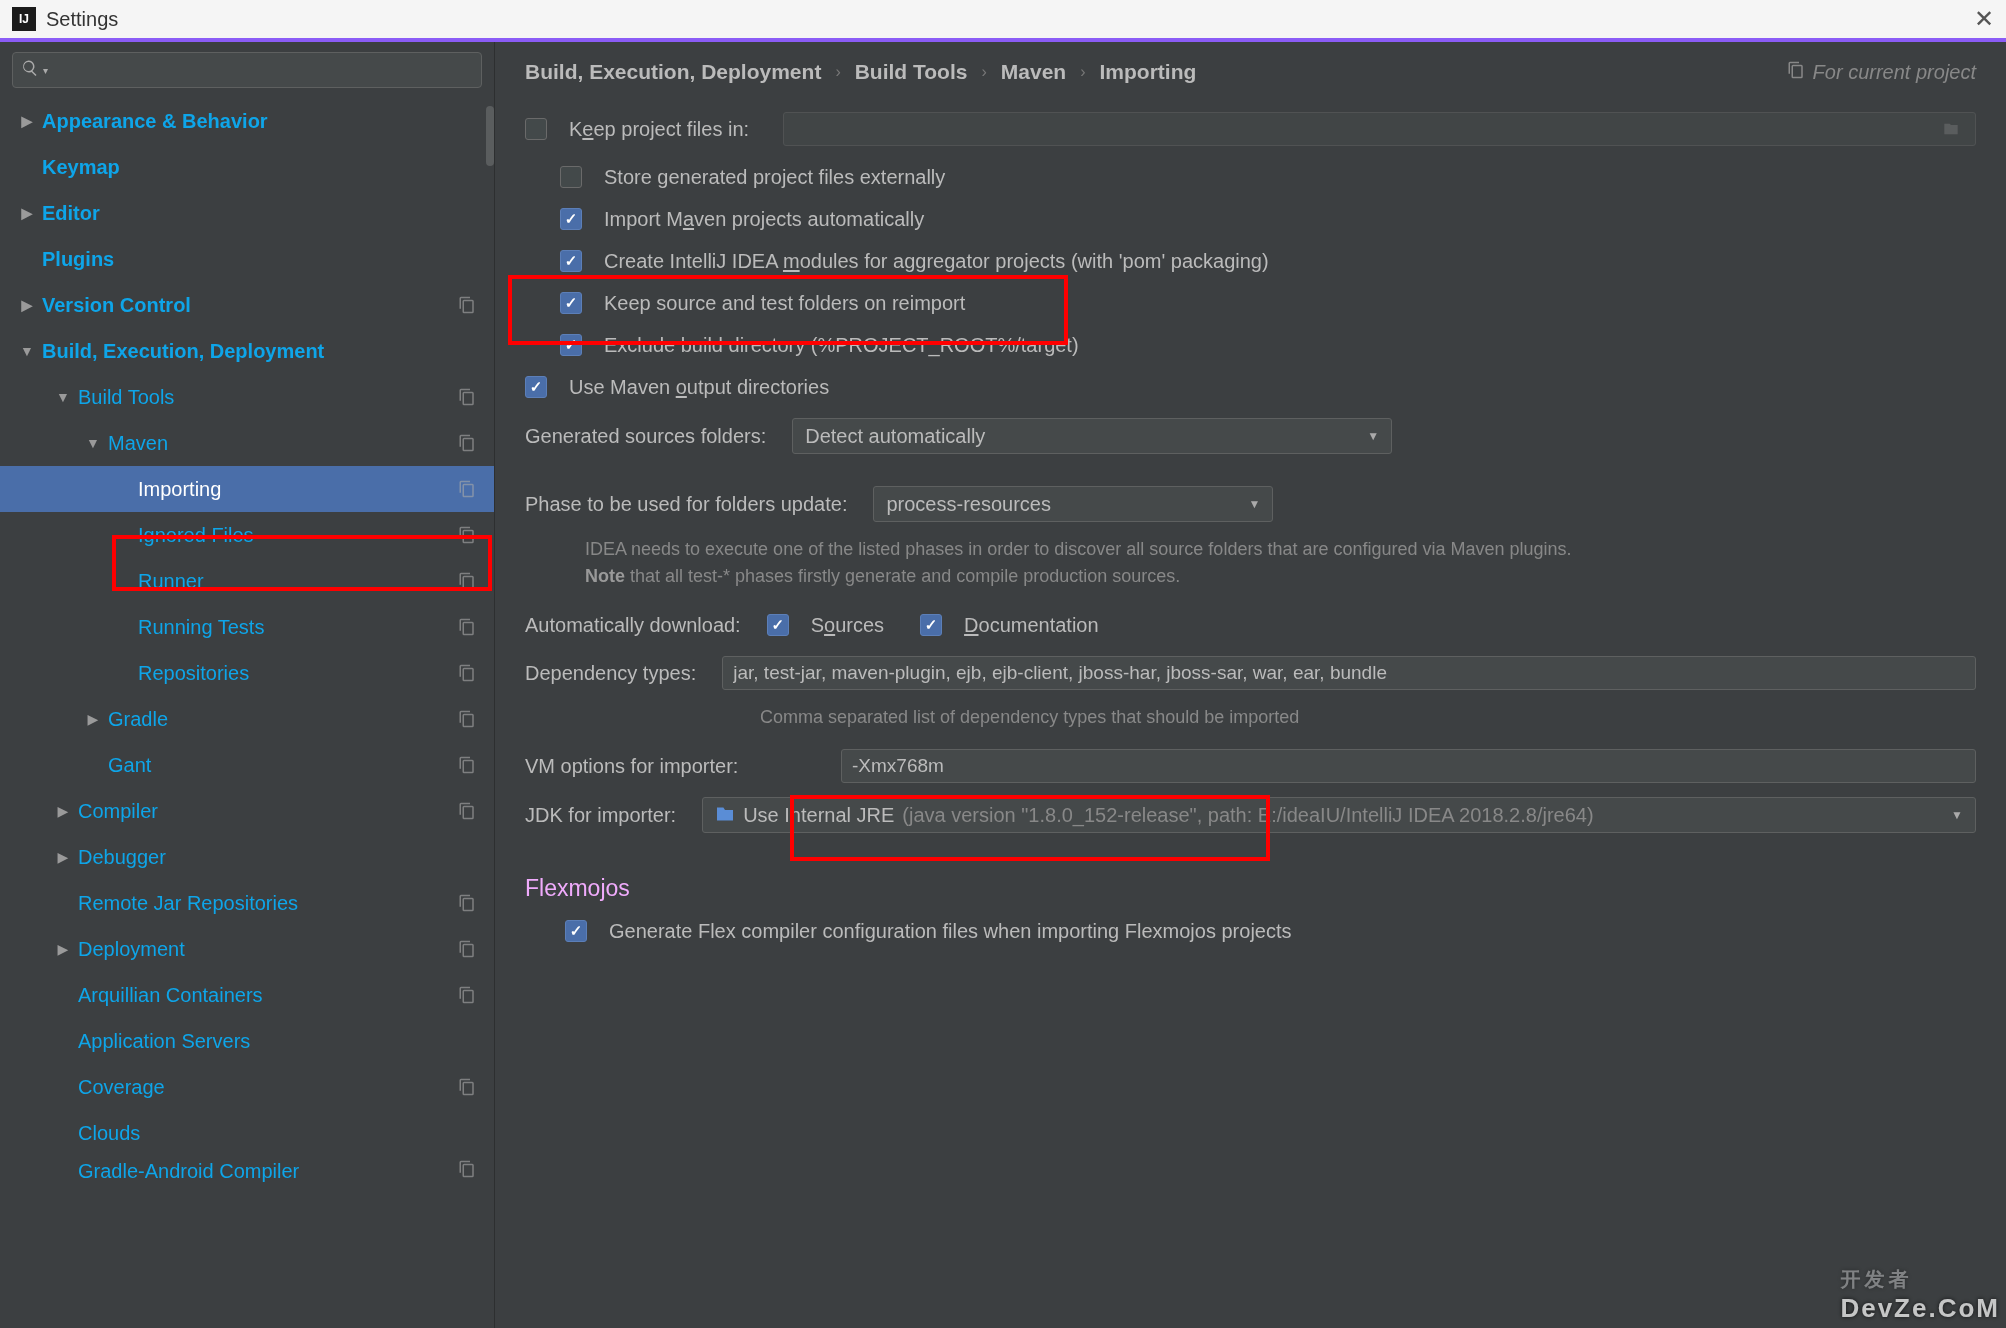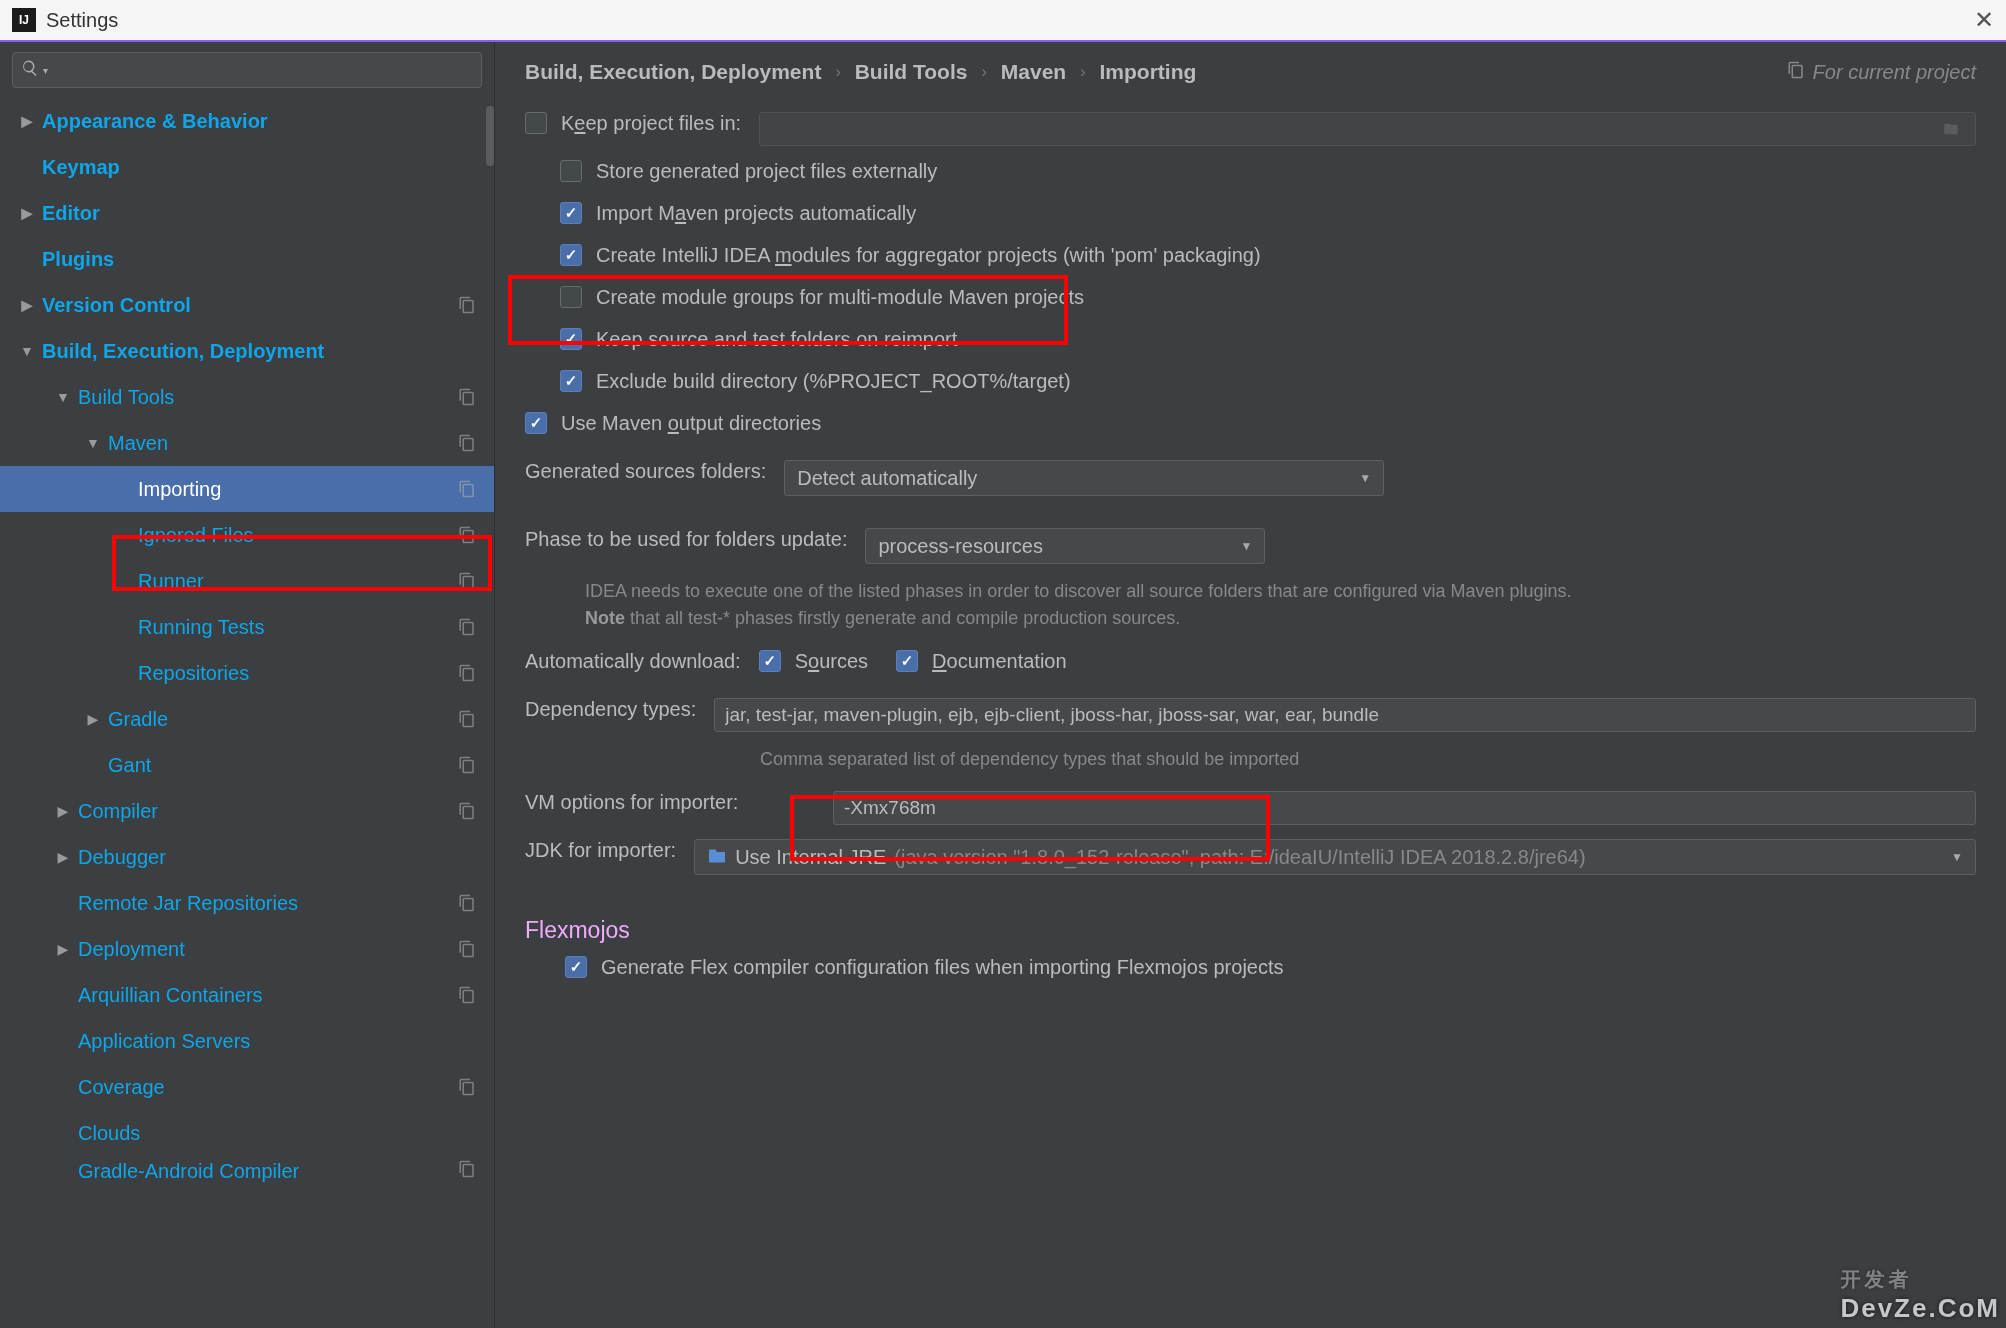--- a/index.html
+++ b/index.html
@@ -1,17 +1,17 @@
 <!DOCTYPE html>
 <html><head>
 <meta charset="utf-8">
 <style>
 * { margin:0; padding:0; box-sizing:border-box; font-family:"Segoe UI",Arial,sans-serif; }
 body { background:#3c3f41; color:#bbbbbb; width:2006px; height:1328px; overflow:hidden; position:relative; }
-.titlebar { height:42px; background:#f5f5f5; display:flex; align-items:center; padding:0 12px; color:#333; border-bottom:2px solid #8b5cf6; }
+.titlebar { height:42px; background:#f5f5f5; display:flex; align-items:center; padding:0 12px; color:#333; border-bottom:4px solid #8b5cf6; }
 .titlebar .logo { width:24px; height:24px; background:#1b1b1b; color:#fff; display:flex; align-items:center; justify-content:center; font-size:12px; font-weight:bold; margin-right:10px; }
 .titlebar .title { font-size:20px; color:#333; }
 .titlebar .close { margin-left:auto; font-size:24px; color:#555; cursor:pointer; }
 .main { display:flex; height:calc(100% - 42px); background:#3c3f41; }
 .sidebar { width:495px; background:#3c3f41; border-right:1px solid #2d2f30; display:flex; flex-direction:column; }
 .search-row { padding:10px 12px; }
 .search-box { display:flex; align-items:center; background:#45494a; border:1px solid #5e6060; border-radius:4px; height:36px; padding:0 8px; }
 .search-box svg { width:18px; height:18px; fill:#aaa; }
 .search-box .drop { margin-left:4px; font-size:10px; color:#aaa; }
 .search-box input { flex:1; background:transparent; border:none; outline:none; color:#bbb; margin-left:6px; font-size:18px; }
@@ -26,21 +26,21 @@
 .tree-item .lbl { flex:1; white-space:nowrap; }
 .tree-item .copy-icon { width:18px; height:18px; opacity:.6; }
 .tree-item .copy-icon svg { width:18px; height:18px; fill:#aaa; }
 .pad0{padding-left:18px}.pad1{padding-left:54px}.pad2{padding-left:84px}.pad3{padding-left:114px}
 .content { flex:1; padding:18px 30px; overflow:auto; font-size:20px; color:#bbb; }
 .breadcrumb { display:flex; align-items:center; gap:14px; margin-bottom:28px; flex-wrap:wrap; }
 .breadcrumb .crumb { color:#bbbbbb; }
 .breadcrumb .crumb.bold { font-weight:bold; font-size:21px; }
 .breadcrumb .sep { color:#777; font-size:16px; }
 .breadcrumb .project-scope { margin-left:auto; display:flex; align-items:center; gap:8px; color:#888; font-style:italic; }
-.form-row { display:flex; margin-bottom:14px; min-height:34px; }
+.form-row { display:flex; align-items:center; margin-bottom:14px; min-height:34px;gap:8px; }
 .form-row.tight { margin-bottom:8px;padding-left:35px; }
 .checkbox { width:22px; height:22px; border:1px solid #6a6a6a; border-radius:3px; background:#43494a; display:inline-flex; align-items:center; justify-content:center; margin-right:14px; cursor:pointer; flex-shrink:0; }
 .checkbox.checked { background:#4a6ea9; border-color:#5c7fb8; }
 .checkbox.checked::after { content:"✓"; color:#fff; font-size:15px; font-weight:bold; }
 .cb-label { color:#bbb; }
 .cb-label .ul { text-decoration:underline; text-underline-offset:2px; }
 .text-input { flex:1; height:34px; background:#45494a; border:1px solid #5e6060; border-radius:3px; padding:0 10px; color:#bbb; font-size:19px; }
 .text-input.with-icon { display:flex; align-items:center; }
 .text-input.with-icon input { flex:1; background:transparent; border:none; outline:none; color:#bbb; font-size:19px; }
 .folder-btn { width:28px; height:22px; display:flex; align-items:center; justify-content:center; opacity:.5; }
@@ -264,24 +264,20 @@
     <div class="form-row tight">
       <span class="checkbox checked"></span>
       <span class="cb-label"><span>Import M</span><span class="ul">a</span><span>ven projects automatically</span></span>
     </div>
 
     <div class="form-row tight">
       <span class="checkbox checked"></span>
       <span class="cb-label"><span>Create IntelliJ IDEA </span><span class="ul">m</span><span>odules for aggregator projects (with 'pom' packaging)</span></span>
     </div>
 
-    <div class="form-row tight">
-      <span class="checkbox"></span>
-      <span class="cb-label">Create module groups for multi-module Maven projects</span>
-    </div>
 
     <div class="form-row tight">
       <span class="checkbox checked"></span>
       <span class="cb-label">Keep source and test folders on reimport</span>
     </div>
 
     <div class="form-row tight">
       <span class="checkbox checked"></span>
       <span class="cb-label">Exclude build directory (%PROJECT_ROOT%/target)</span>
     </div>

